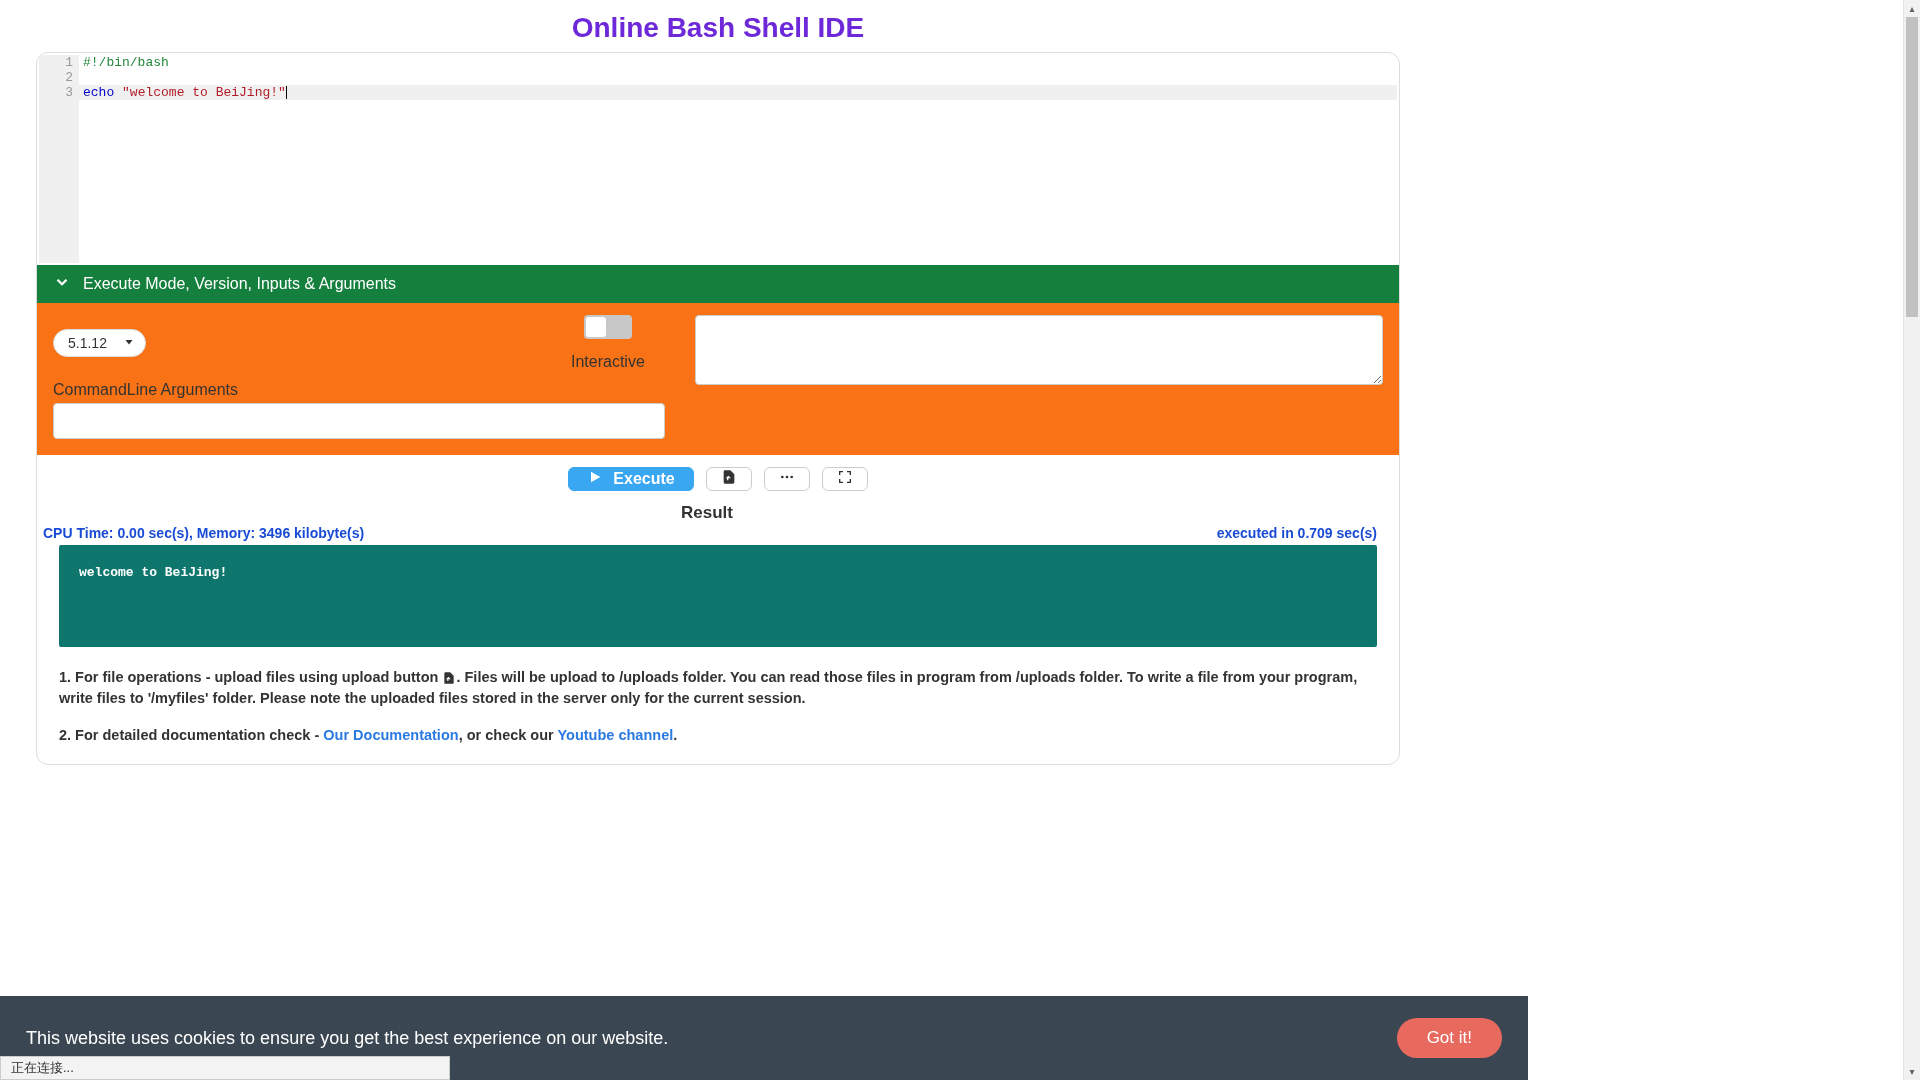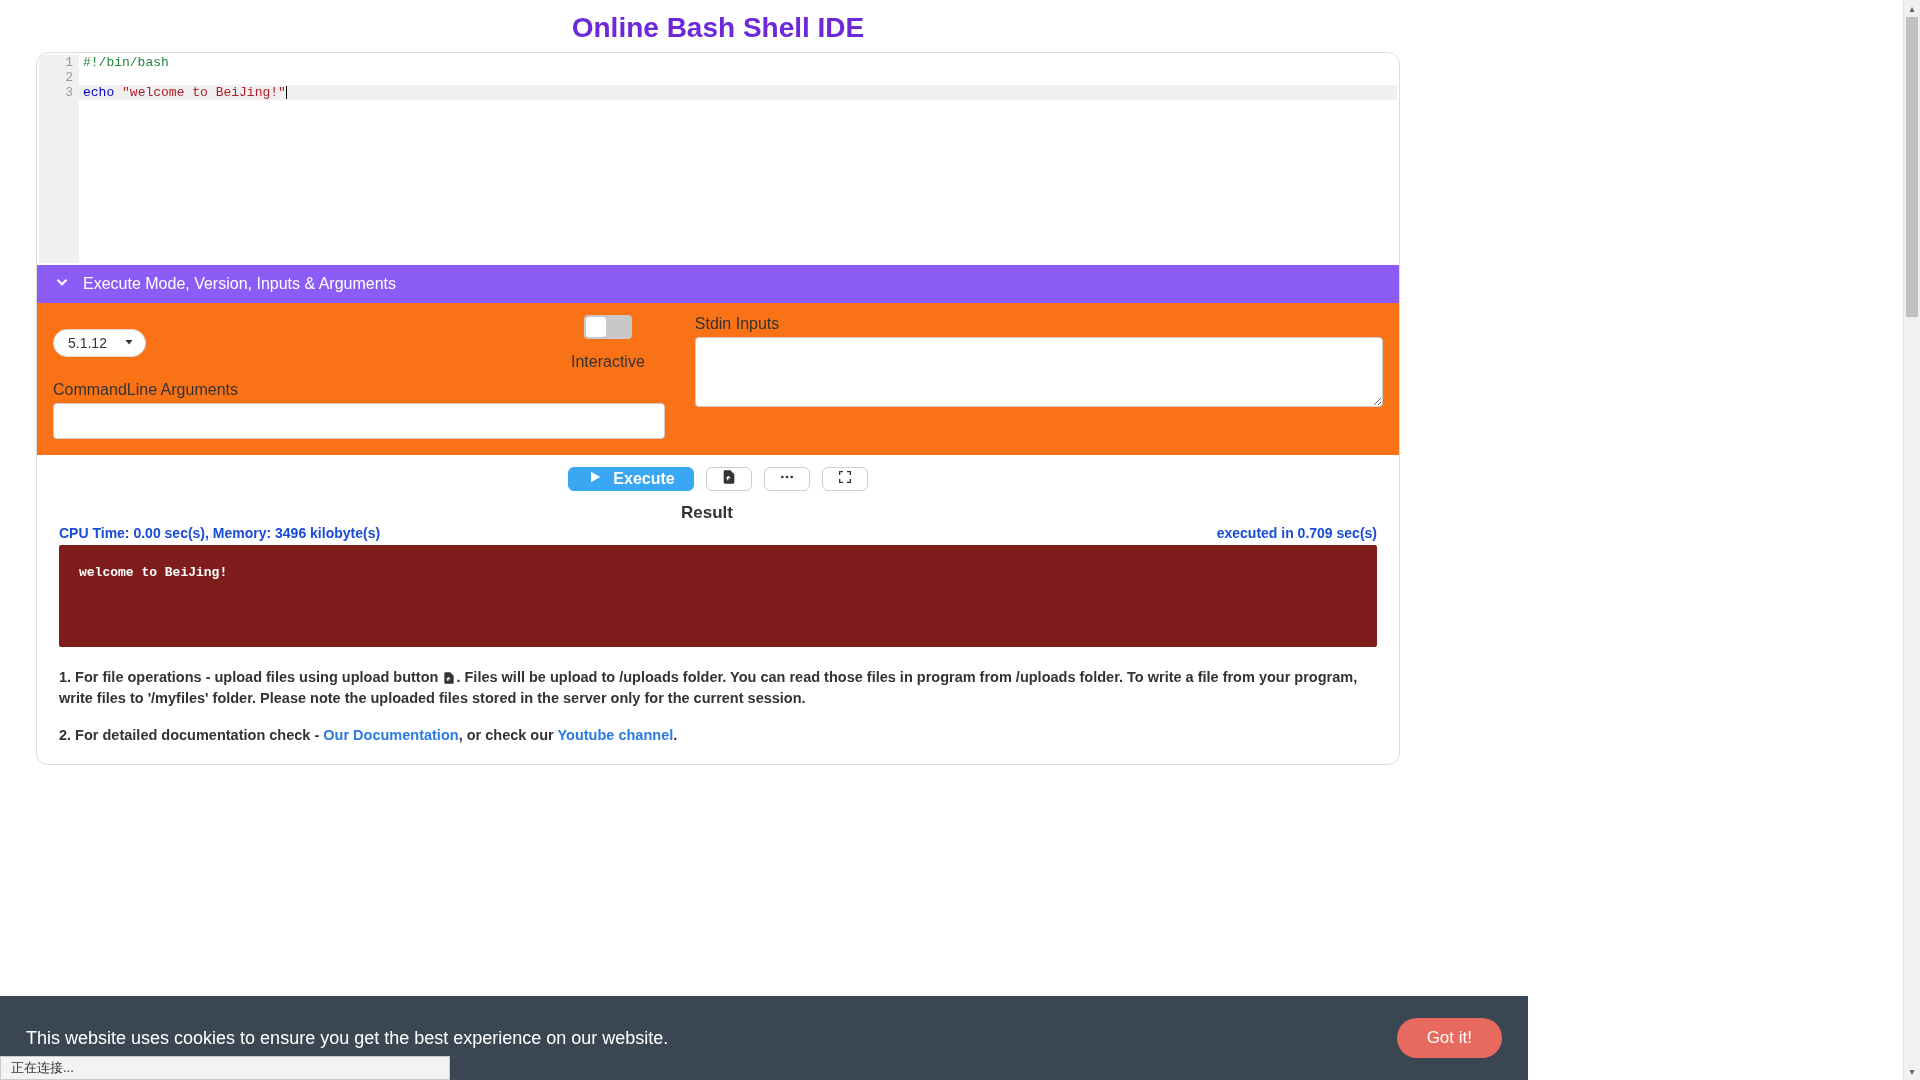--- a/index.html
+++ b/index.html
@@ -16,21 +16,21 @@
 .gutter div { height: 15px; }
 .code-area { flex: 1; position: relative; padding: 0 4px; }
 .code-line { height: 15px; white-space: pre; position: relative; z-index: 2; }
 .active-line-bg { position: absolute; left: 0; right: 0; top: 30px; height: 15px; background: #f0f0f0; z-index: 1; }
 .tk-comment { color: #22863a; }
 .tk-keyword { color: #0000cd; }
 .tk-string { color: #b31d28; }
 .caret { display: inline-block; width: 1px; height: 13px; background: #000; vertical-align: text-top; margin-top: 1px; }
 
 
-.options-header { background: #8b5cf6; color: #fff; padding: 8px 16px; display: flex; align-items: center; gap: 12px; font-size: 16px; font-weight: 500; }
+.options-header { background: #15803d; color: #fff; padding: 8px 16px; display: flex; align-items: center; gap: 12px; font-size: 16px; font-weight: 500; }
 .options-header svg { width: 18px; height: 18px; }
 
 .options-body { background: #f97316; padding: 12px 16px 16px; display: flex; gap: 30px; }
 .options-left { flex: 0 0 46%; }
 .options-right { flex: 1; }
 
 .version-row { display: flex; align-items: center; gap: 20px; margin-bottom: 10px; }
 .version-select { background: #fff; border: 1px solid #ddd; border-radius: 20px; padding: 5px 10px 5px 14px; font-size: 14px; display: inline-flex; align-items: center; gap: 16px; cursor: pointer; }
 .version-select svg { width: 12px; height: 12px; }
 
@@ -47,21 +47,21 @@
 .actions { display: flex; justify-content: center; gap: 12px; padding: 12px 0 6px; background: #fff; }
 .btn { border: 1px solid #ccc; background: #fff; border-radius: 6px; height: 24px; min-width: 46px; display: inline-flex; align-items: center; justify-content: center; cursor: pointer; font-size: 16px; }
 .btn-primary { background: #39a7f2; color: #fff; border-color: #39a7f2; padding: 0 18px; gap: 10px; font-weight: 600; }
 .btn svg { width: 16px; height: 16px; }
 .btn-primary svg { fill: #fff; }
 
 
 .result-block { padding: 6px 0 0; }
 .result-title { font-size: 17px; font-weight: 600; margin: 6px 0 2px; padding: 0 0; }
 .result-meta { display: flex; justify-content: space-between; color: #1a4bd6; font-weight: 600; font-size: 14px; margin-bottom: 4px; }
-.terminal { background: #7f1d1d; color: #fff; font-family: Consolas, "Courier New", monospace; font-size: 13px; padding: 20px 20px; min-height: 102px; border-radius: 2px; white-space: pre; font-weight: 600; }
+.terminal { background: #0f766e; color: #fff; font-family: Consolas, "Courier New", monospace; font-size: 13px; padding: 20px 20px; min-height: 102px; border-radius: 2px; white-space: pre; font-weight: 600; }
 
 .note-block { margin-top: 20px; font-size: 14.5px; line-height: 1.45; }
 .note-title { text-decoration: underline; font-weight: 700; }
 .note-line { font-weight: 700; margin-top: 16px; }
 .note-line .icon-inline { display: inline-flex; vertical-align: middle; }
 .note-line .icon-inline svg { width: 14px; height: 14px; }
 .link { color: #2a7ae2; font-weight: 700; }
 
 
 .lower { padding: 0 0 18px; }
@@ -129,21 +129,20 @@
             <div class="toggle">
               <div class="toggle-knob"></div>
             </div>
             <span class="toggle-label">Interactive</span>
           </div>
         </div>
         <div class="field-label">CommandLine Arguments</div>
         <input class="text-input" type="text" value="" style="">
       </div>
       <div class="options-right">
-        <div class="field-label">Stdin Inputs</div>
         <textarea class="textarea" style=""></textarea>
       </div>
     </div>
 
     <div class="actions">
       <button class="btn btn-primary">
         <span>
           <svg viewBox="0 0 24 24">
               <polygon points="6 4 20 12 6 20"></polygon>
             </svg>
@@ -258,14 +257,14 @@
 .main-card .result-title,
 .main-card .result-meta { margin-left: 0; margin-right:0; padding-left:22px; padding-right:22px;}
 .main-card .terminal { margin-left:22px; margin-right:22px; }
 .main-card .result-title { padding-left:22px; }
 .main-card .result-meta { padding-left:22px; padding-right:22px; }
 .main-card .note-block { padding-left:22px; padding-right:22px; }
 .main-card .result-title { margin-left:0;text-align:center; }
 .main-card .result-meta { margin-left:0; margin-right:0; }
 
 .main-card .result-title { padding-left: 0; margin-left: 22px; }
-.main-card .result-meta { padding-left: 0; padding-right: 0; margin-left: 22px; margin-right: 22px; }
+.main-card .result-meta { padding-left: 0; padding-right: 0; margin-left: 6px; margin-right: 22px; }
 </style>
 
 </body></html>

